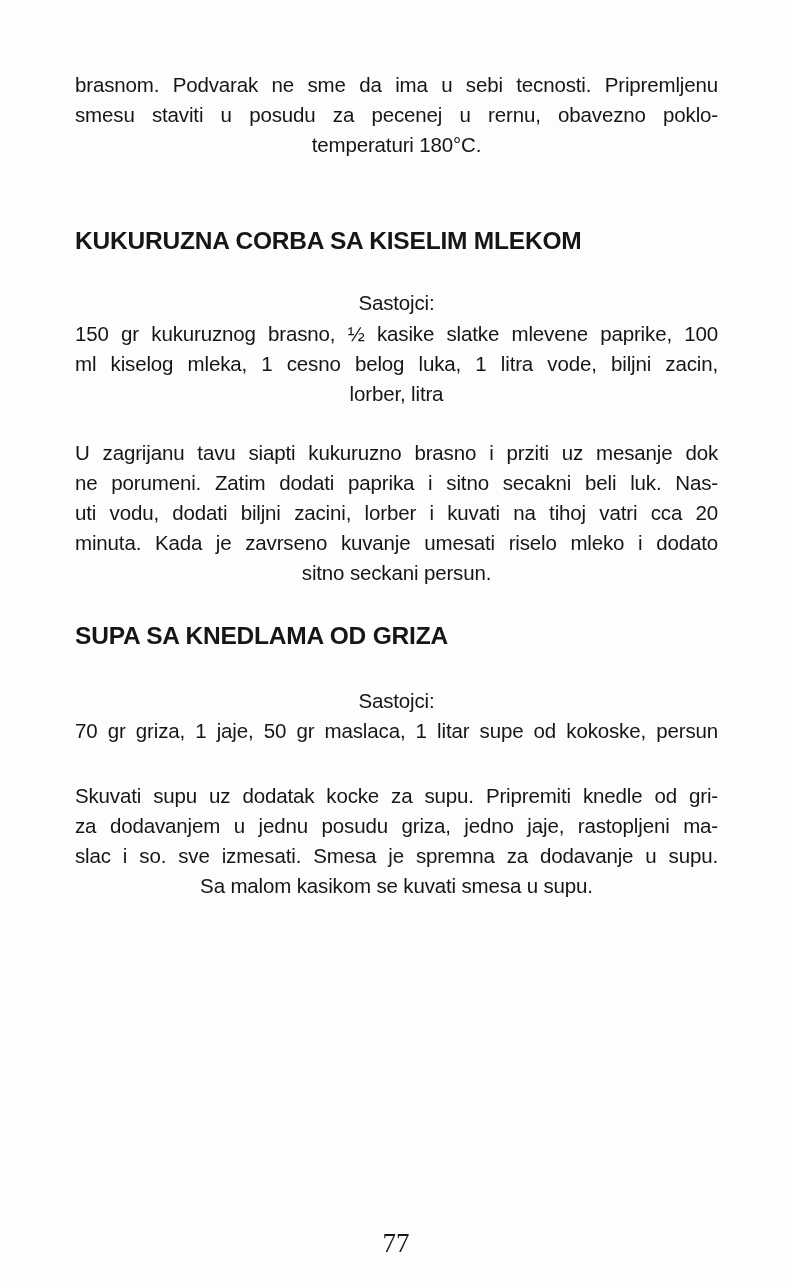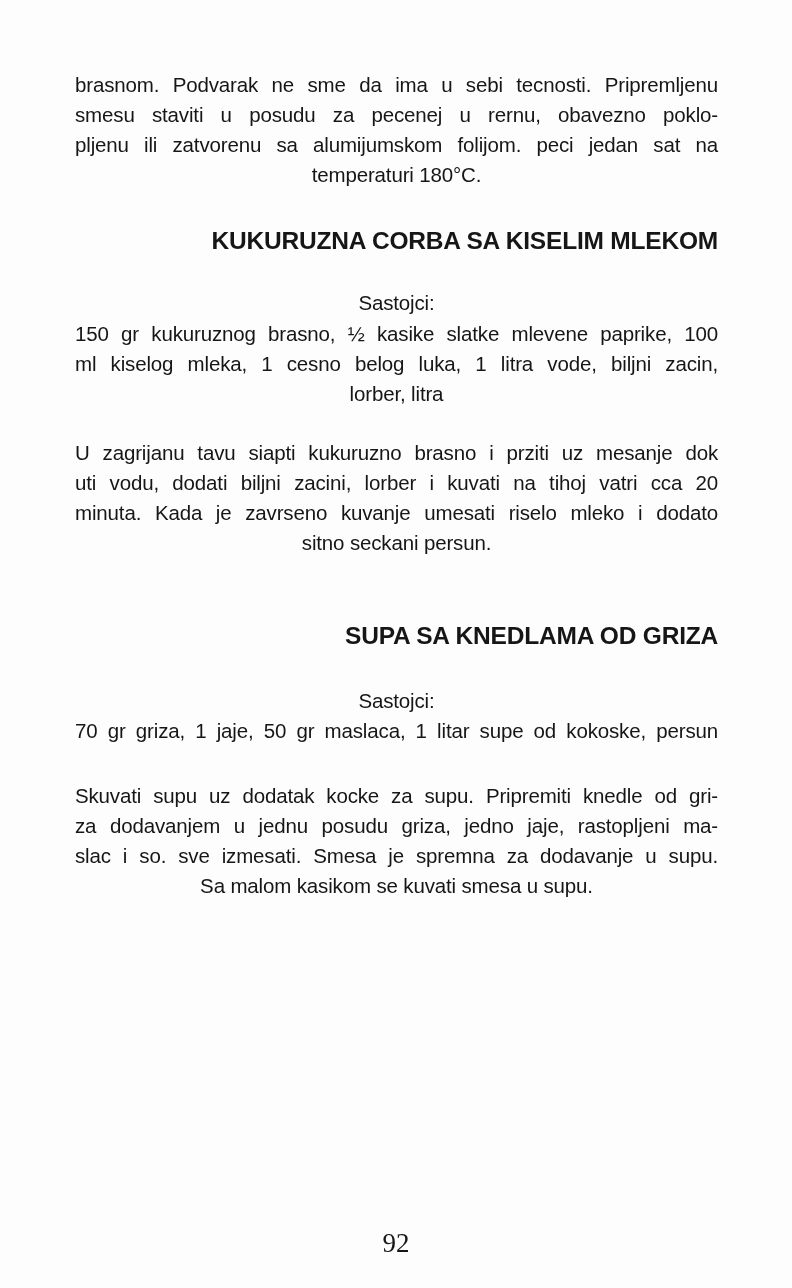--- a/index.html
+++ b/index.html
@@ -27,21 +27,21 @@
     text-align: justify;
     text-align-last: justify;
   }
   .ll {                     
     text-align: center;
   }
   .heading {
     position: absolute;
     left: 75px;
     width: 643px;
-    text-align: right;
+    text-align: left;
     font-weight: bold;
     font-size: 24.5px;
     line-height: 30px;
     letter-spacing: -0.2px;
   }
   .page-number {
     position: absolute;
     left: 0;
     width: 792px;
     text-align: center;
@@ -51,38 +51,38 @@
   }
 </style>
 </head>
 <body>
 
 <div class="page">
 
   <div class="block" style="top:70px">
     <div class="line jl">brasnom. Podvarak ne sme da ima u sebi tecnosti. Pripremljenu</div>
     <div class="line jl">smesu staviti u posudu za pecenej u rernu, obavezno poklo-</div>
-    <div class="line jl">pljenu ili zatvorenu sa alumijumskom folijom. peci jedan sat na</div>
     <div class="line ll">temperaturi 180°C.</div>
   </div>
 
   <div class="heading" style="top:226px">KUKURUZNA CORBA SA KISELIM MLEKOM</div>
 
   <div class="block" style="top:288px">
     <div class="line ll">Sastojci:</div>
   </div>
 
   <div class="block" style="top:319px">
     <div class="line jl">150 gr kukuruznog brasno, ½ kasike slatke mlevene paprike, 100</div>
     <div class="line jl">ml kiselog mleka, 1 cesno belog luka, 1 litra vode, biljni zacin,</div>
     <div class="line ll">lorber, litra</div>
   </div>
 
   <div class="block" style="top:438px">
     <div class="line jl">U zagrijanu tavu siapti kukuruzno brasno i prziti uz mesanje dok</div>
+    <div class="line jl">ne porumeni. Zatim dodati paprika i sitno  secakni beli luk. Nas-</div>
     <div class="line jl">uti vodu, dodati biljni zacini, lorber i  kuvati na tihoj vatri cca 20</div>
     <div class="line jl">minuta. Kada je zavrseno kuvanje umesati riselo mleko i dodato</div>
     <div class="line ll">sitno seckani persun.</div>
   </div>
 
   <div class="heading" style="top:621px">SUPA SA KNEDLAMA OD GRIZA</div>
 
   <div class="block" style="top:686px">
     <div class="line ll">Sastojci:</div>
   </div>
@@ -91,15 +91,15 @@
     <div class="line jl">70 gr griza, 1 jaje, 50 gr maslaca, 1 litar supe od kokoske, persun</div>
   </div>
 
   <div class="block" style="top:781px">
     <div class="line jl">Skuvati supu uz dodatak kocke za supu. Pripremiti knedle od gri-</div>
     <div class="line jl">za dodavanjem u jednu posudu griza,  jedno jaje, rastopljeni ma-</div>
     <div class="line jl">slac i so. sve izmesati. Smesa je spremna za dodavanje u supu.</div>
     <div class="line ll">Sa malom kasikom se kuvati smesa u supu.</div>
   </div>
 
-  <div class="page-number" style="top:1228px">92</div>
+  <div class="page-number" style="top:1228px">77</div>
 
 </div>
 
 </body></html>

